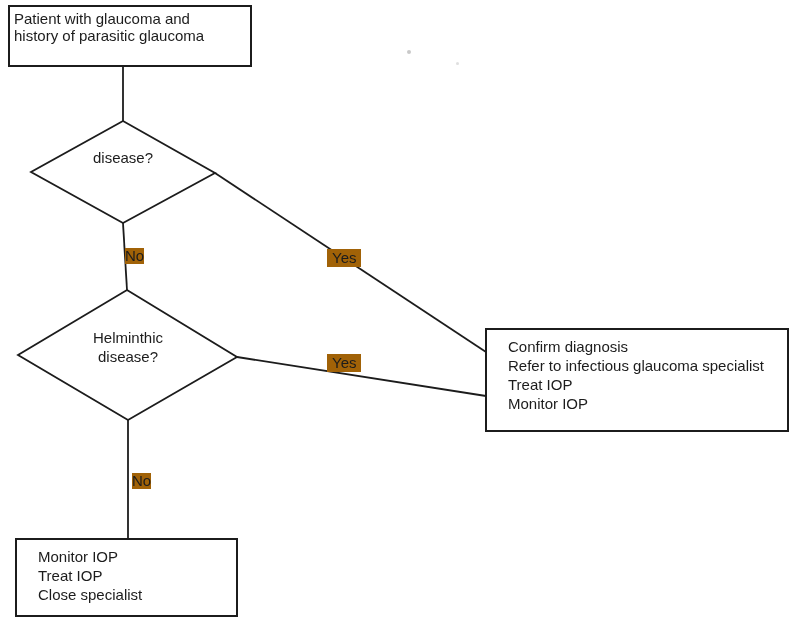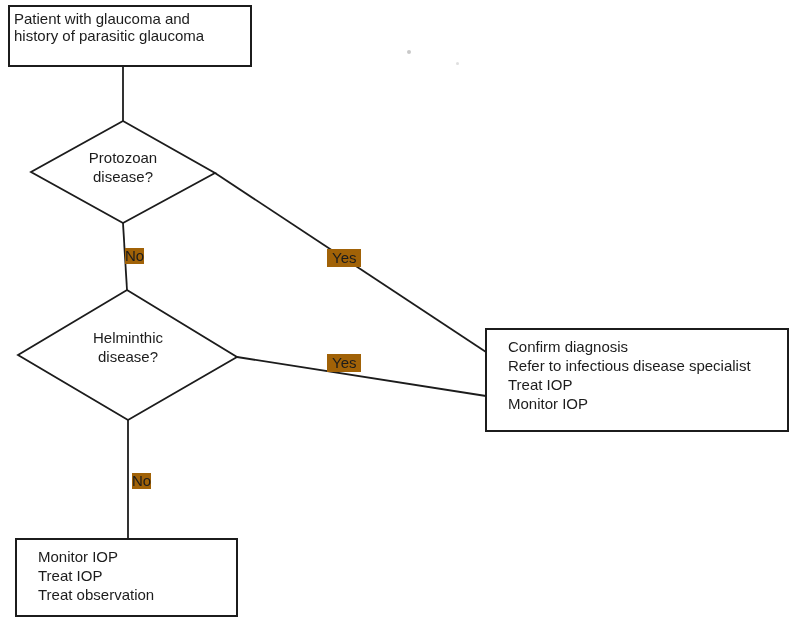--- a/index.html
+++ b/index.html
@@ -93,40 +93,39 @@
     <polygon points="123,121 215,173 123,223 31,172" fill="#ffffff" stroke="#1c1c1c" stroke-width="1.8"></polygon>
     <polygon points="127,290 237,357 128,420 18,355" fill="#ffffff" stroke="#1c1c1c" stroke-width="1.8"></polygon>
   </svg>
 
   <div class="node node-start">
     <div class="tline">Patient with glaucoma and</div>
     <div class="tline">history of parasitic glaucoma</div>
   </div>
 
   <div class="diamond-text diamond-text-1">
-    <div class="tline">Protozoan</div>
     <div class="tline">disease?</div>
   </div>
 
   <div class="diamond-text diamond-text-2">
     <div class="tline">Helminthic</div>
     <div class="tline">disease?</div>
   </div>
 
   <div class="node node-treat">
     <div class="tline">Confirm diagnosis</div>
-    <div class="tline">Refer to infectious disease specialist</div>
+    <div class="tline">Refer to infectious glaucoma specialist</div>
     <div class="tline">Treat IOP</div>
     <div class="tline">Monitor IOP</div>
   </div>
 
   <div class="node node-monitor">
     <div class="tline">Monitor IOP</div>
     <div class="tline">Treat IOP</div>
-    <div class="tline">Treat observation</div>
+    <div class="tline">Close specialist</div>
   </div>
 
   <div class="edge-label edge-label-no-1">No</div>
   <div class="edge-label edge-label-yes-1">Yes</div>
   <div class="edge-label edge-label-no-2">No</div>
   <div class="edge-label edge-label-yes-2">Yes</div>
 
   <div class="speck speck-1"></div>
   <div class="speck speck-2"></div>
 

